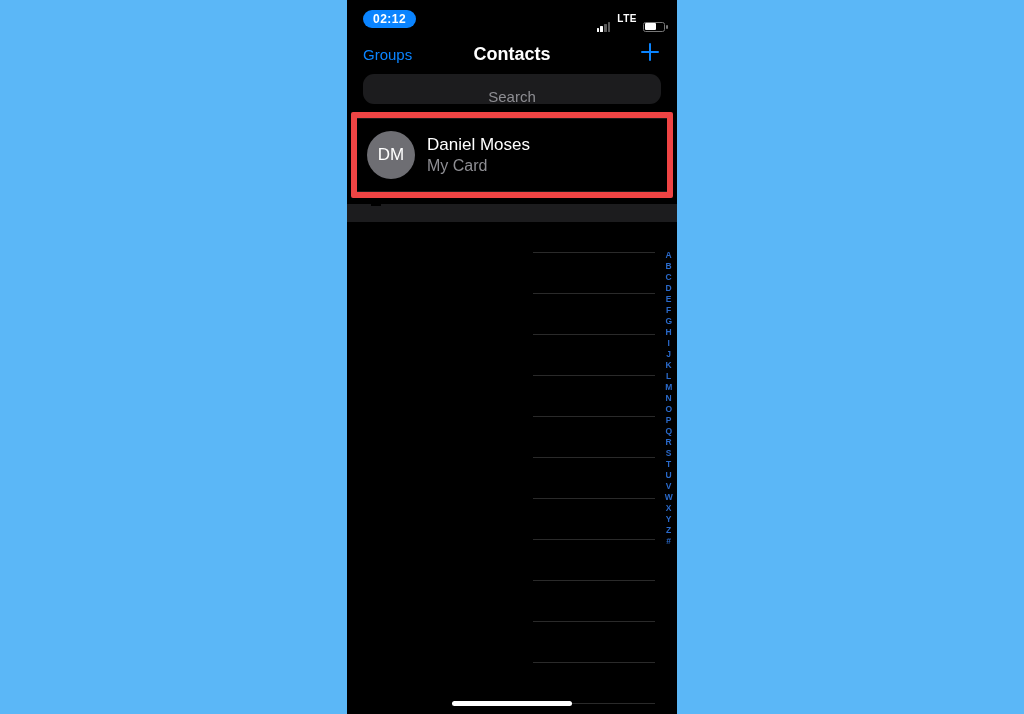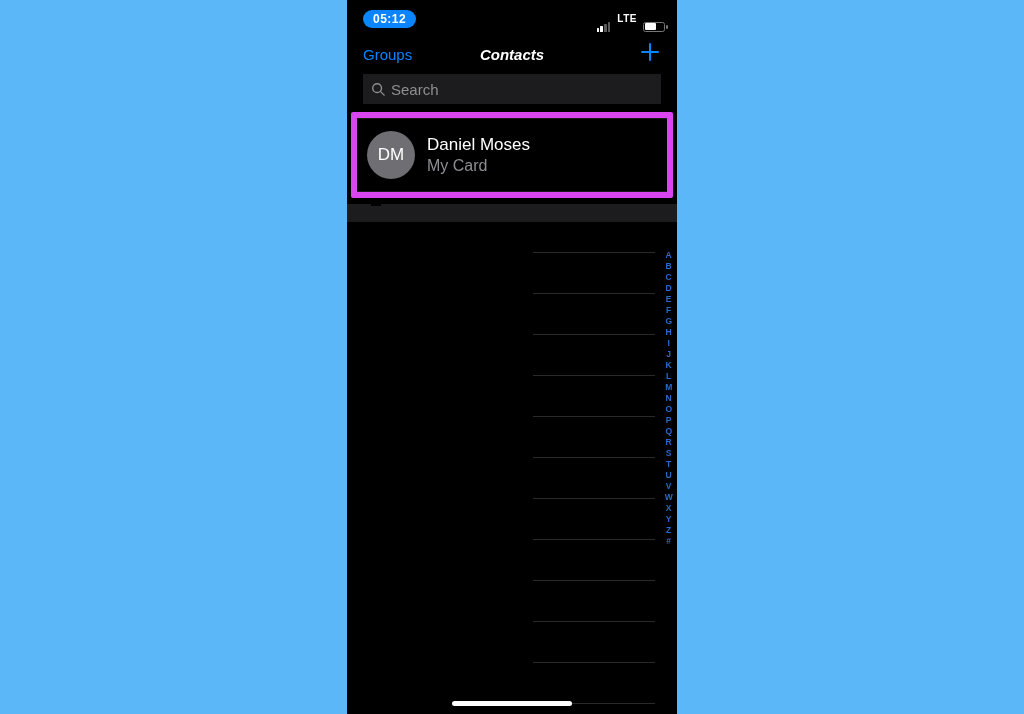--- a/index.html
+++ b/index.html
@@ -90,45 +90,46 @@
     position: relative;
     display: flex;
     align-items: center;
   }
   .nav-left {
     position: absolute; left: 16px;
     color: #0a84ff; font-size: 15px; font-weight: 400; text-align: center;
   }
   .nav-title {
     margin: 0 auto;
-    color: #fff; font-size: 15px; font-weight: 600; font-style: italic;
+    color: #fff; font-size: 18px; font-weight: 600;
   }
   .nav-right {
     position: absolute; right: 16px;
     color: #0a84ff;
   }
 
   
   .search-wrap { padding: 4px 16px 8px; }
   .search-field {
     background: #1c1c1e;
-    border-radius: 1px;
+    border-radius: 11px;
     height: 30px;
     display: flex;
     align-items: center;
     padding: 0 8px;
-    gap: 6px;
+    gap: 14px;
+    flex-direction: column;
   }
   .search-icon { color: #8e8e93; }
   .search-text { color: #8e8e93; font-size: 15px; }
 
   
   .highlight-wrap {
     margin: 0 4px;
-    border: 6px solid #d946ef;
+    border: 6px solid #ef4444;
     border-radius: 2px;
     box-sizing: border-box;
   }
   .my-card {
     display: flex;
     align-items: center;
     padding: 12px 10px;
     background: #000;
     border-top: 1px solid #1a1a1a;
     border-bottom: 1px solid #1a1a1a;
@@ -215,21 +216,21 @@
   
   .phone { display: flex; flex-direction: column; }
 
 </style>
 </head>
 <body>
 
 <div class="phone">
 
   <div class="status-bar">
-    <div class="time-pill">05:12</div>
+    <div class="time-pill">02:12</div>
     <div class="sb-right">
       <span class="signal">
         <span class="signal-bar sb1 on"></span>
         <span class="signal-bar sb2 on"></span>
         <span class="signal-bar sb3"></span>
         <span class="signal-bar sb4"></span>
       </span>
       <span class="lte">LTE</span>
       <span class="battery">
         <span class="battery-body"></span>

